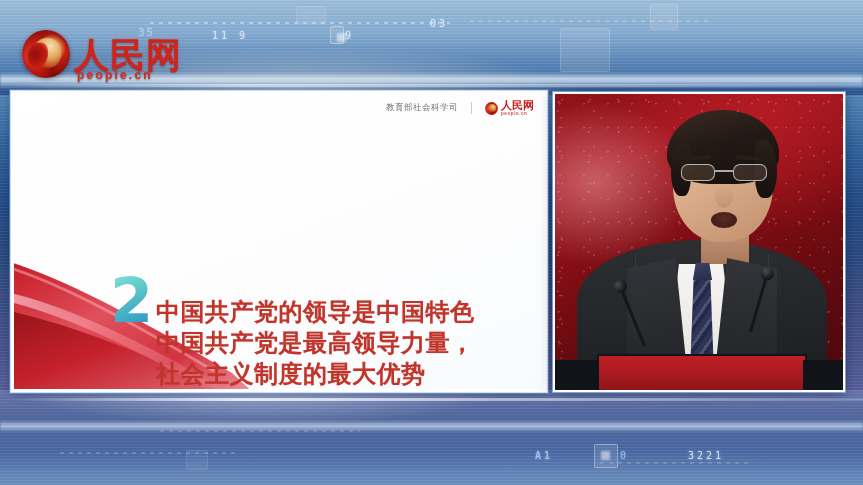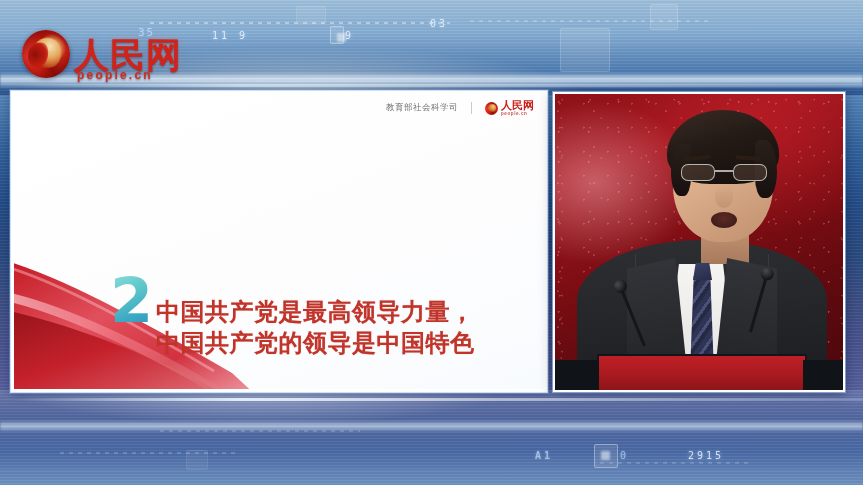--- a/index.html
+++ b/index.html
@@ -525,21 +525,21 @@
 
   <div class="digit dim small" style="left:138px; top:26px;">35</div>
   <div class="digit" style="left:212px; top:30px;">11 9</div>
   <div class="digit" style="left:345px; top:30px;">9</div>
   <div class="boxglyph" style="left:330px; top:26px; width:14px; height:18px;"></div>
   <div class="digit" style="left:430px; top:18px;">03</div>
 
   <div class="digit dim" style="left:535px; top:450px;font-weight:bold;">A1</div>
   <div class="boxglyph" style="left:594px; top:444px; width:24px; height:24px;"></div>
   <div class="digit dim" style="left:620px; top:450px;">0</div>
-  <div class="digit" style="left:688px; top:450px;">2915</div>
+  <div class="digit" style="left:688px; top:450px;">3221</div>
 
   <div class="logo">
     <div class="logo-mark"></div>
     <div class="logo-cn">人民网</div>
     <div class="logo-url">people.cn</div>
   </div>
 
   <div class="slide-frame">
     <div class="slide-inner">
 
@@ -577,22 +577,23 @@
             <span class="mini-cn">人民网</span>
             <span class="mini-url">people.cn</span>
           </div>
         </div>
       </div>
 
       <div class="badge-num">2</div>
 
 
       <div class="headline">
+        <div class="headline-line">中国共产党的领导是中国特色</div>
         <div class="headline-line">中国共产党是最高领导力量，</div>
-        <div class="headline-line">中国共产党的领导是中国特色</div>
+        <div class="headline-line">社会主义制度的最大优势</div>
       </div>
 
     </div>
   </div>
 
   <div class="video-frame">
     <div class="video-bg"></div>
     <div class="video-noise"></div>
 
     <div class="spk-suit"></div>

